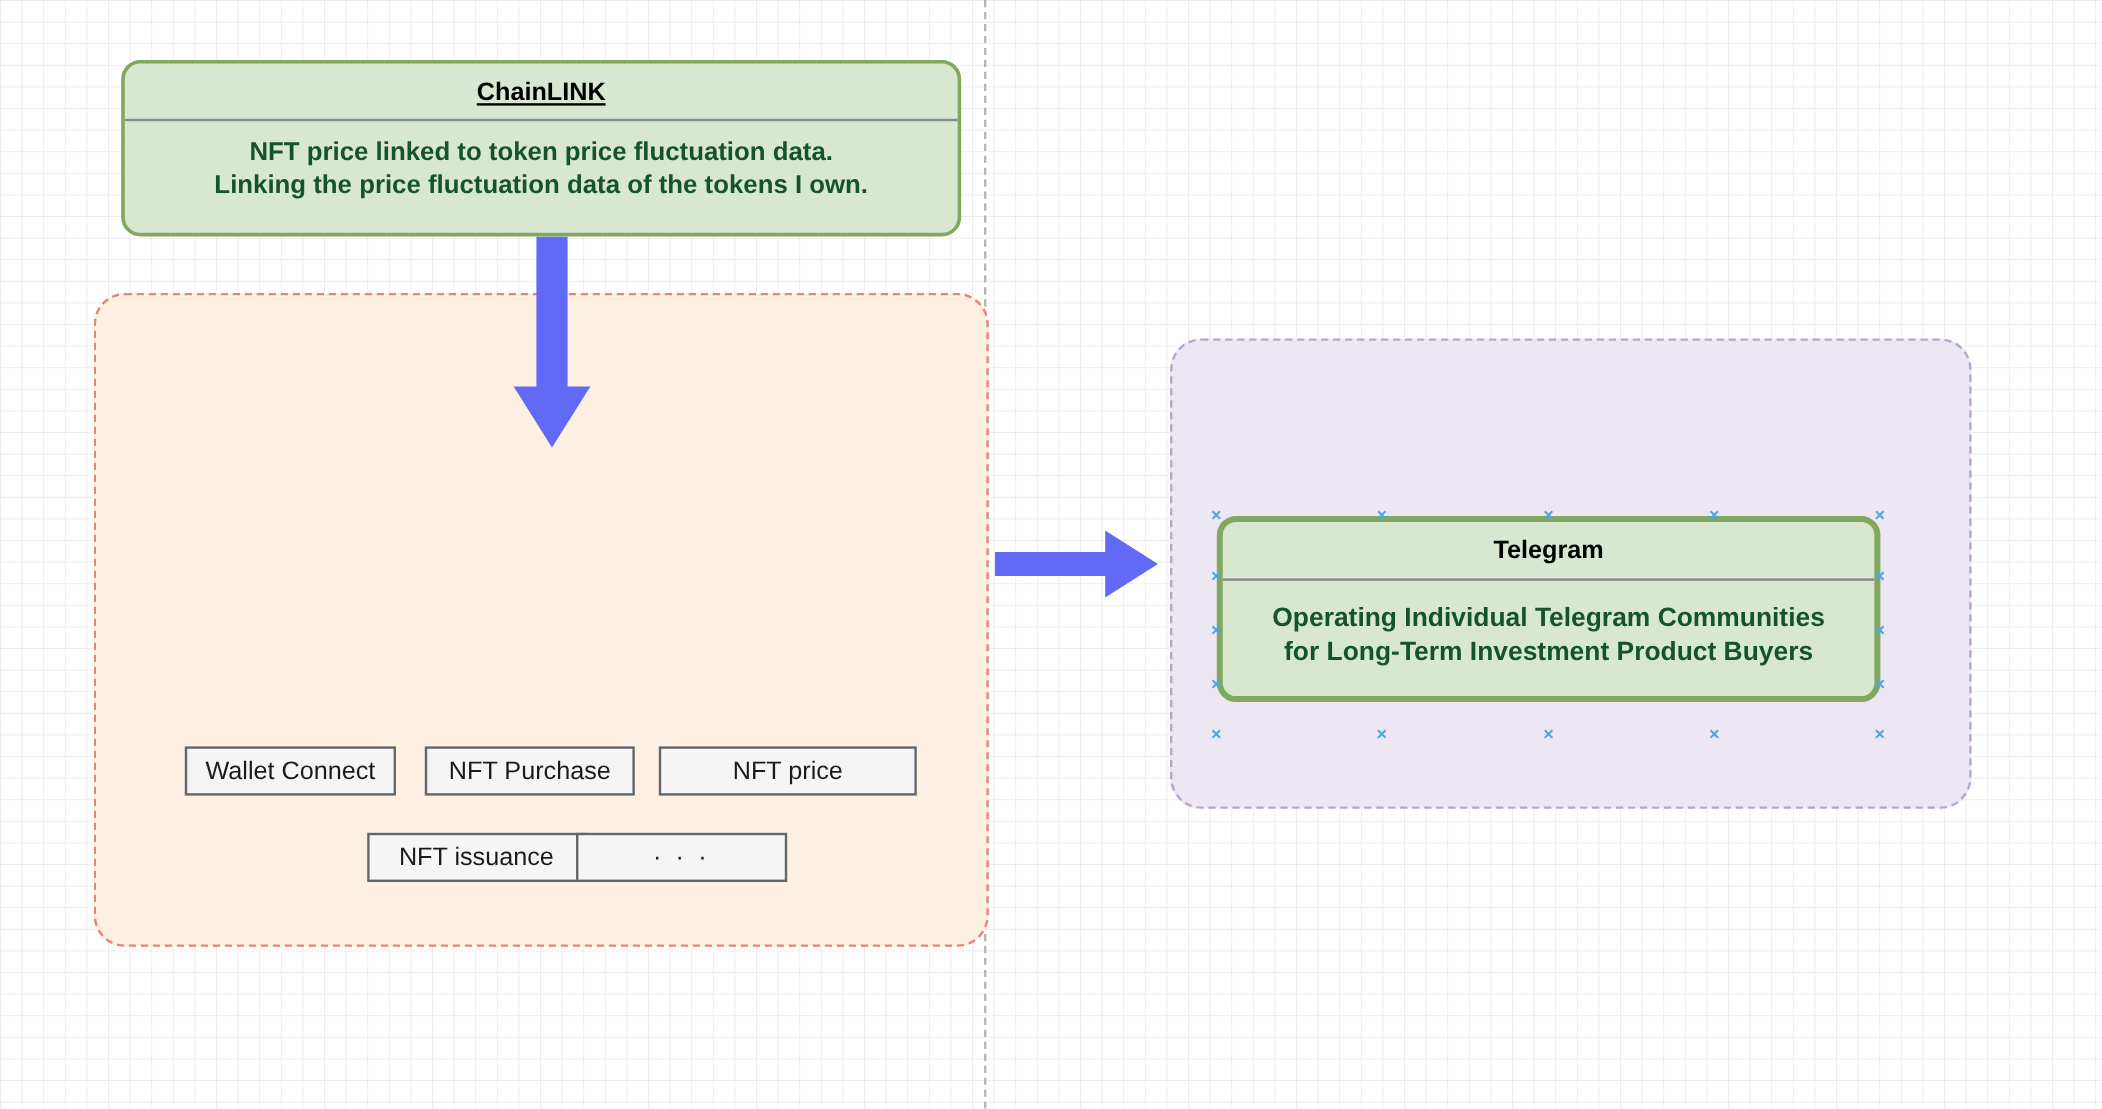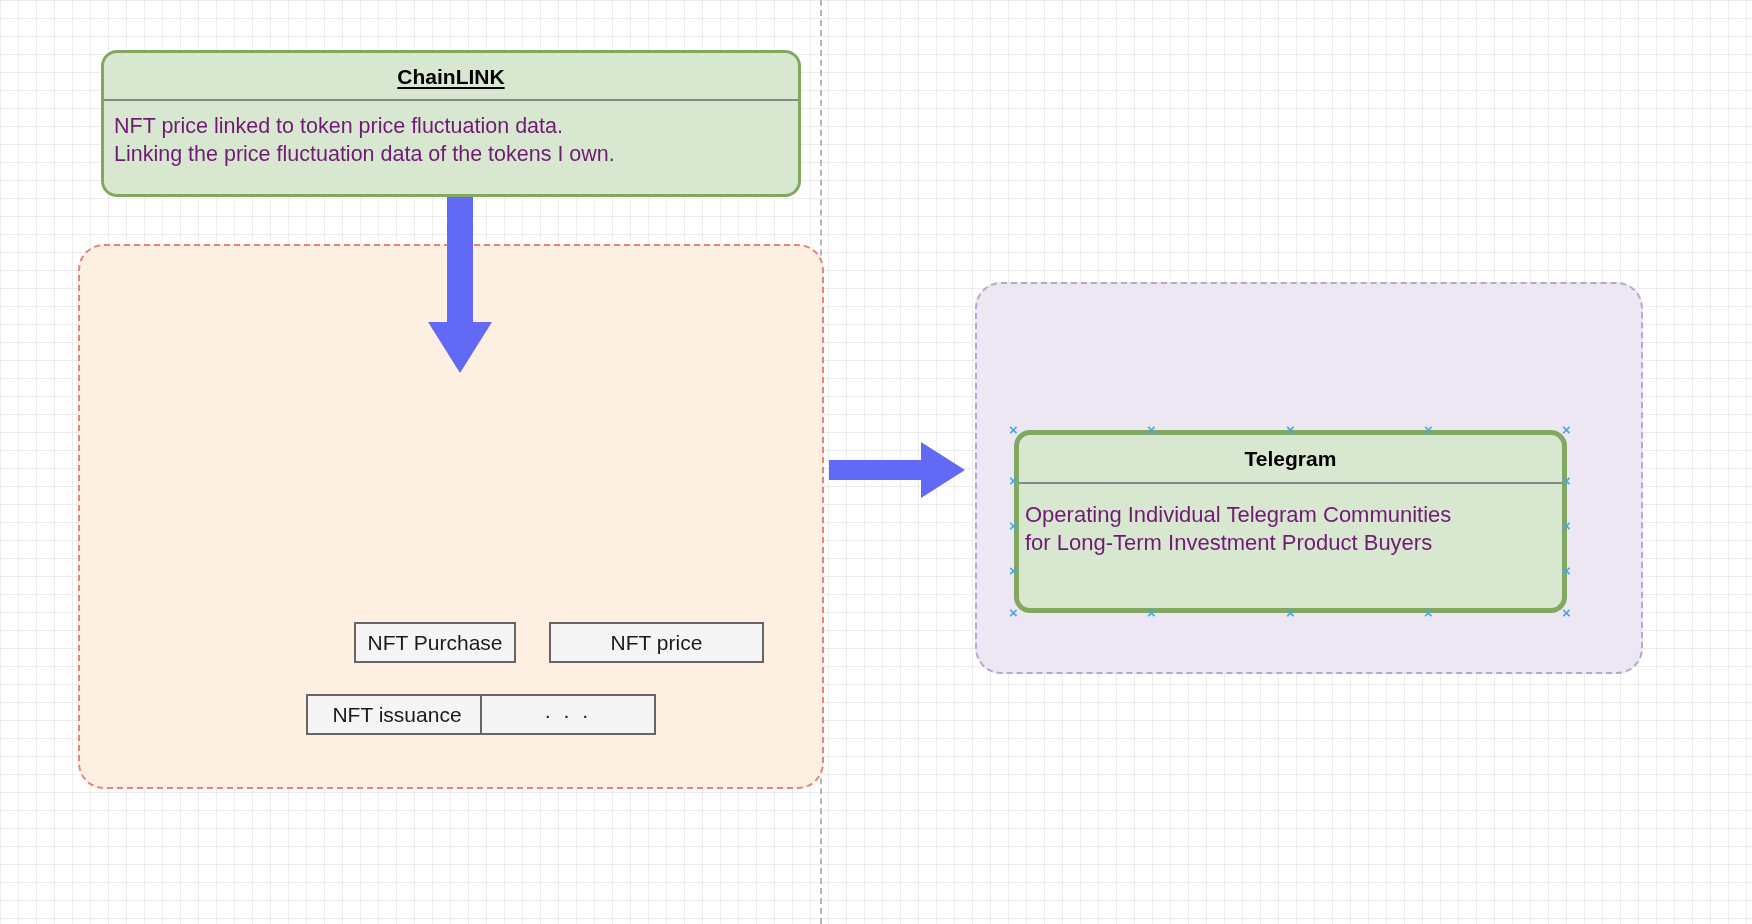--- a/index.html
+++ b/index.html
@@ -75,22 +75,23 @@
   .card-title.underlined span {
     text-decoration: underline;
     text-underline-offset: 3px;
   }
   .card-divider {
     height: 2px;
     background: #888888;
     margin: 0;
   }
   .card-body {
-    font-weight: normal;
-    color: #701a75;
+    text-align: center;
+    font-weight: bold;
+    color: #14532d;
     box-sizing: border-box;
     line-height: 1.28;
     white-space: pre-line;
   }
 
   
   .process {
     position: absolute;
     box-sizing: border-box;
     background: #f6cdd0;
@@ -177,35 +178,38 @@
     </svg>
   </div>
 
 
   <div class="arrow-right" style="left:829px; top:440px; width:140px; height:60px;">
     <svg width="140" height="60" viewBox="0 0 140 60">
       <polygon points="0,20 92,20 92,2 136,30 92,58 92,40 0,40" fill="#6269f5"></polygon>
     </svg>
   </div>
 
-  <div class="chip" style="left:354px; top:622px; width:162px; height:41px; font-size:21px;">
+  <div class="chip" style="left:154px; top:622px; width:176px; height:41px; font-size:21px;">
+    <span>Wallet Connect</span>
+  </div>
+  <div class="chip" style="left:354px; top:622px; width:175px; height:41px; font-size:21px;">
     <span>NFT Purchase</span>
   </div>
   <div class="chip" style="left:549px; top:622px; width:215px; height:41px; font-size:21px;">
     <span>NFT price</span>
   </div>
 
   <div class="chip" style="left:262px; top:694px; width:182px; height:41px; font-size:21px;margin-left:44px;">
     <span>NFT issuance</span>
   </div>
   <div class="chip" style="left:480px; top:694px; width:176px; height:41px; font-size:21px; letter-spacing:3px;">
     <span>· · ·</span>
   </div>
 
-  <div class="card" style="left:1014px; top:430px; width:553px; height:183px; border-width:5px;">
+  <div class="card" style="left:1014px; top:430px; width:553px; height:155px; border-width:5px;">
     <div class="card-title" style="padding:12px 0 11px; font-size:21px;">
       <span>Telegram</span>
     </div>
     <div class="card-divider"></div>
     <div class="card-body" style="padding:17px 6px 0; font-size:22px;">Operating Individual Telegram Communities
 for Long-Term Investment Product Buyers</div>
   </div>
 
   <div class="handle" style="left:1007px; top:423px;">×</div>
   <div class="handle" style="left:1145px; top:423px;">×</div>

